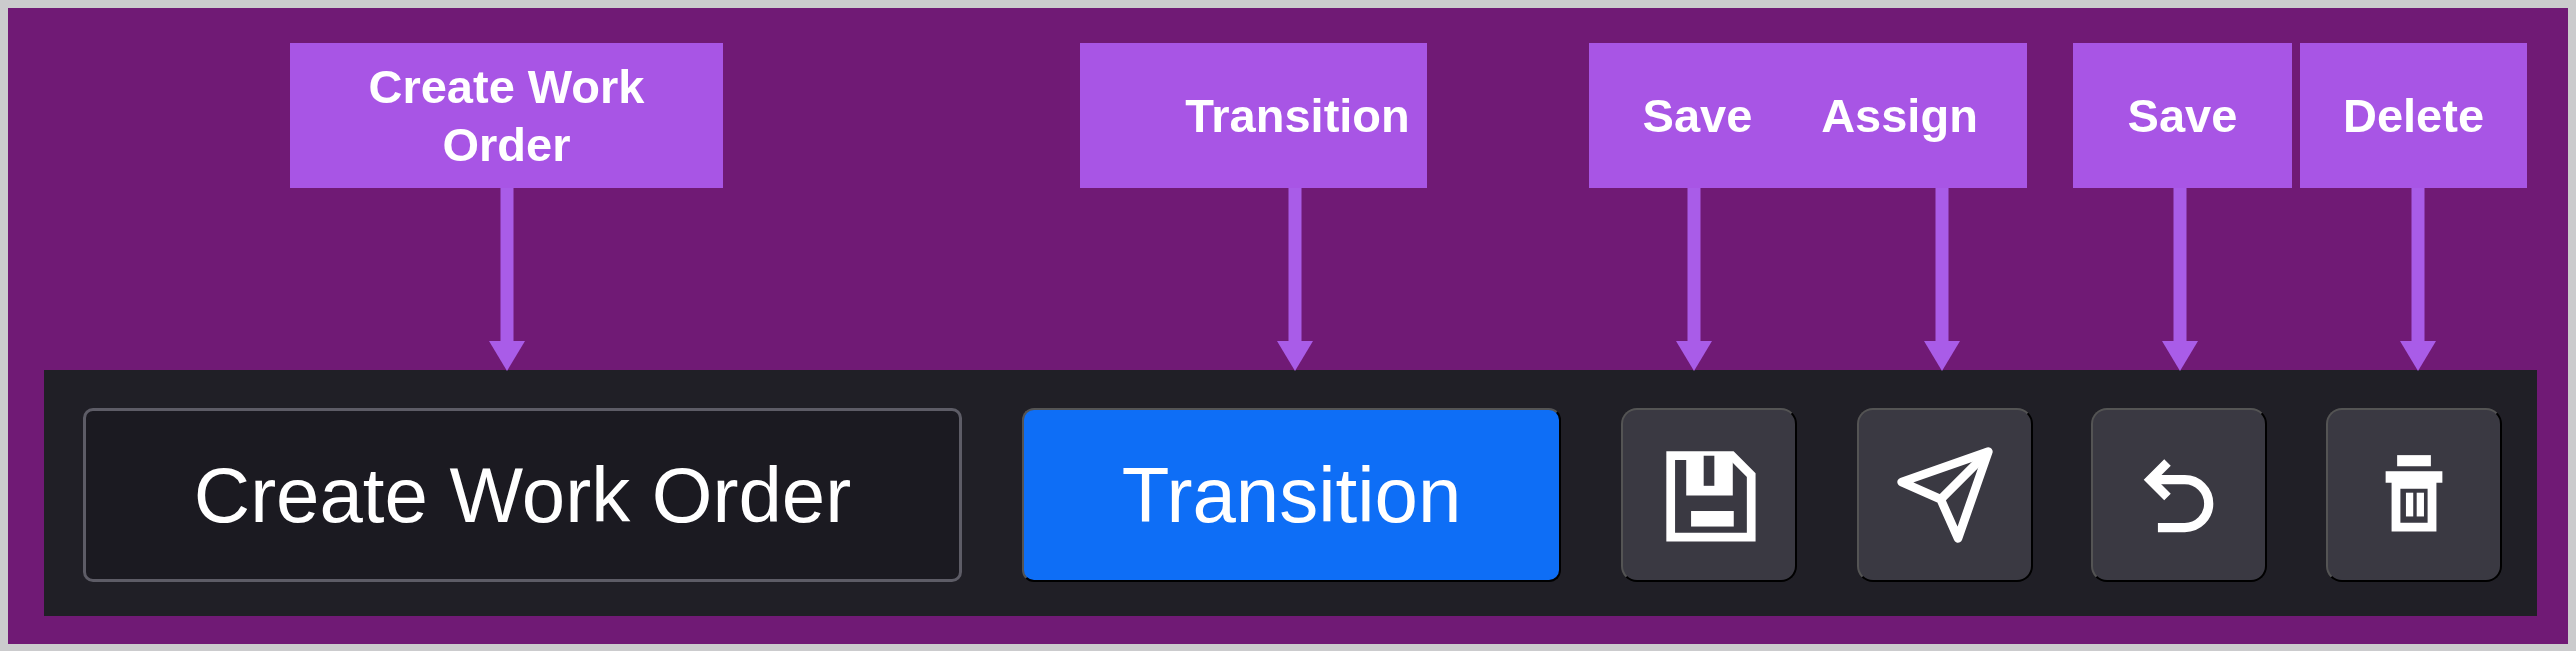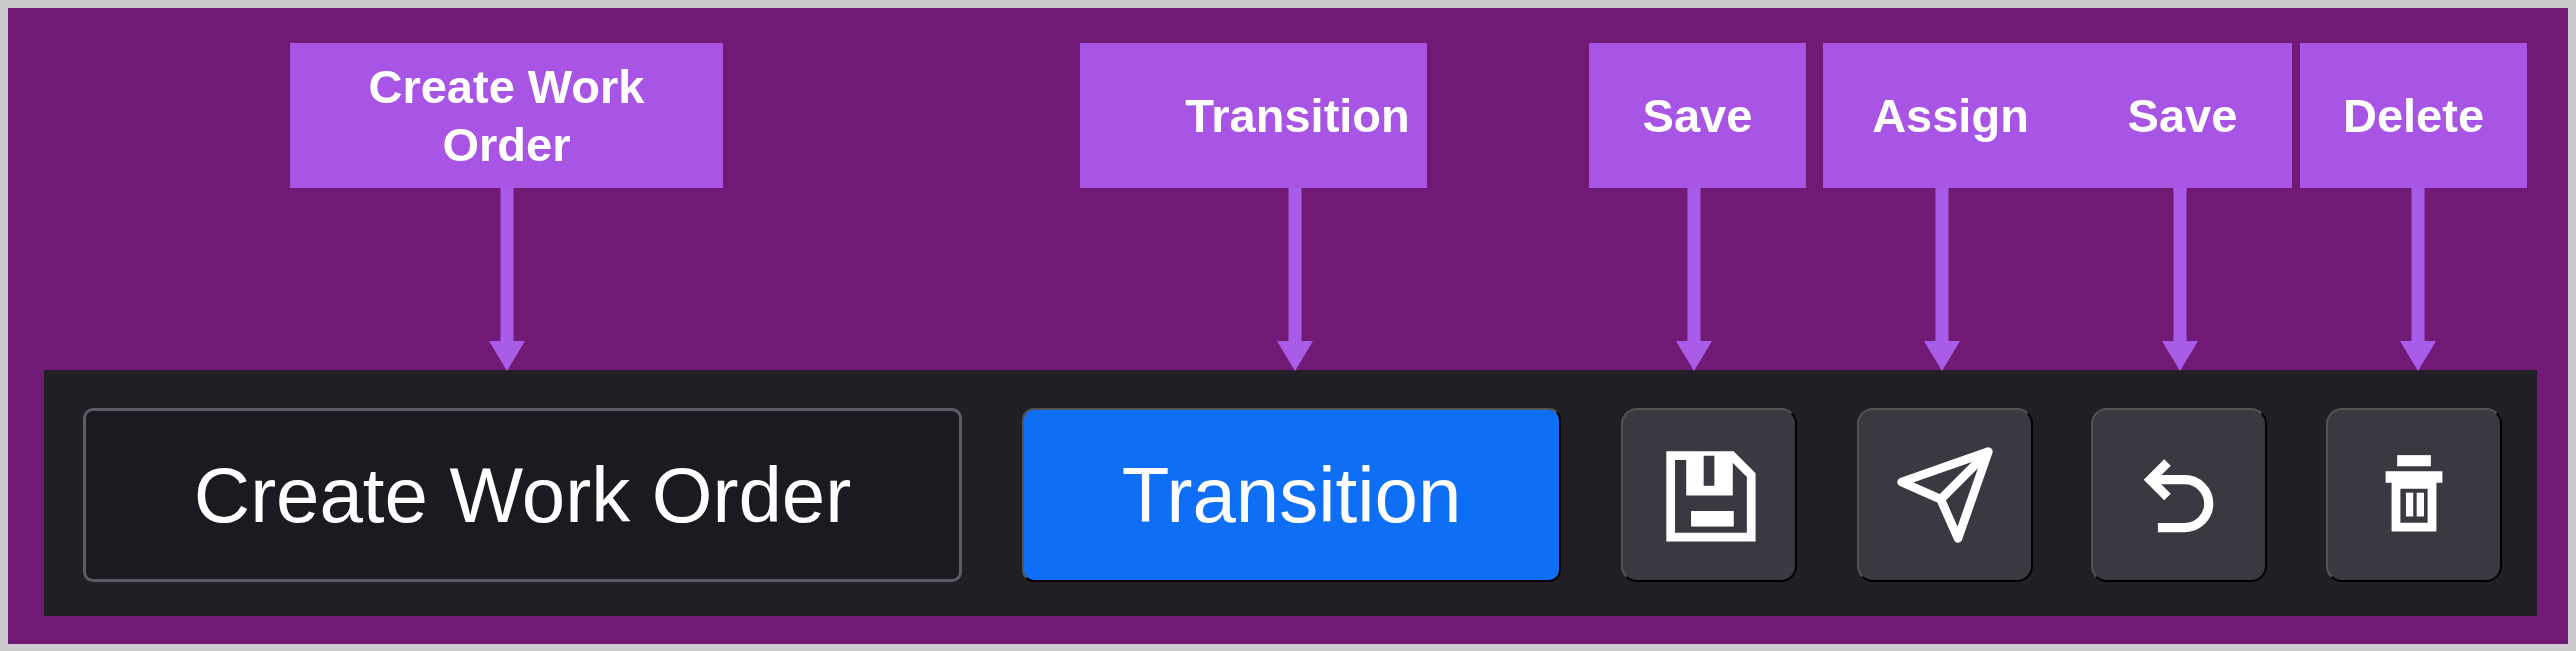--- a/index.html
+++ b/index.html
@@ -25,21 +25,21 @@
   
   .note{
     position:absolute;top:43px;height:145px;background:var(--annotation-purple);
     color:var(--text-on-dark);font-weight:bold;font-size:47px;line-height:1.22;
     display:flex;align-items:center;justify-content:center;text-align:center;
     box-sizing:border-box;z-index:5;
   }
   .n1{left:290px;width:433px;padding:0 40px;}
   .n2{left:1080px;width:347px;padding-left:88px;}
   .n3{left:1589px;width:217px;}
-  .n4{left:1823px;width:255px;text-align:center;}
+  .n4{left:1772px;width:255px;text-align:center;}
   .n5{left:2073px;width:219px;}
   .n6{left:2300px;width:227px;}
   
   .arrow{position:absolute;top:187px;height:184px;width:36px;z-index:4;}
   .arrow .shaft{
     position:absolute;left:50%;transform:translateX(-50%);
     top:0;bottom:28px;width:13px;background:var(--arrow-purple);
   }
   .arrow .head{
     position:absolute;bottom:0;left:0;width:0;height:0;

